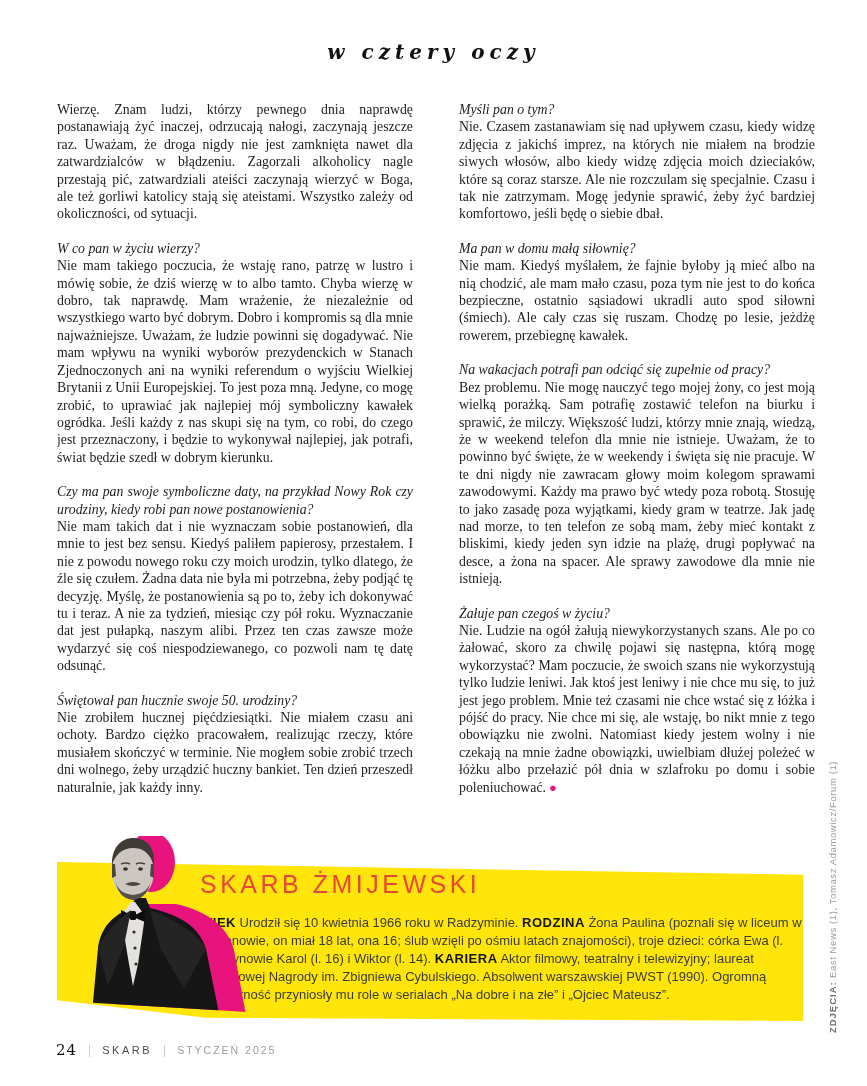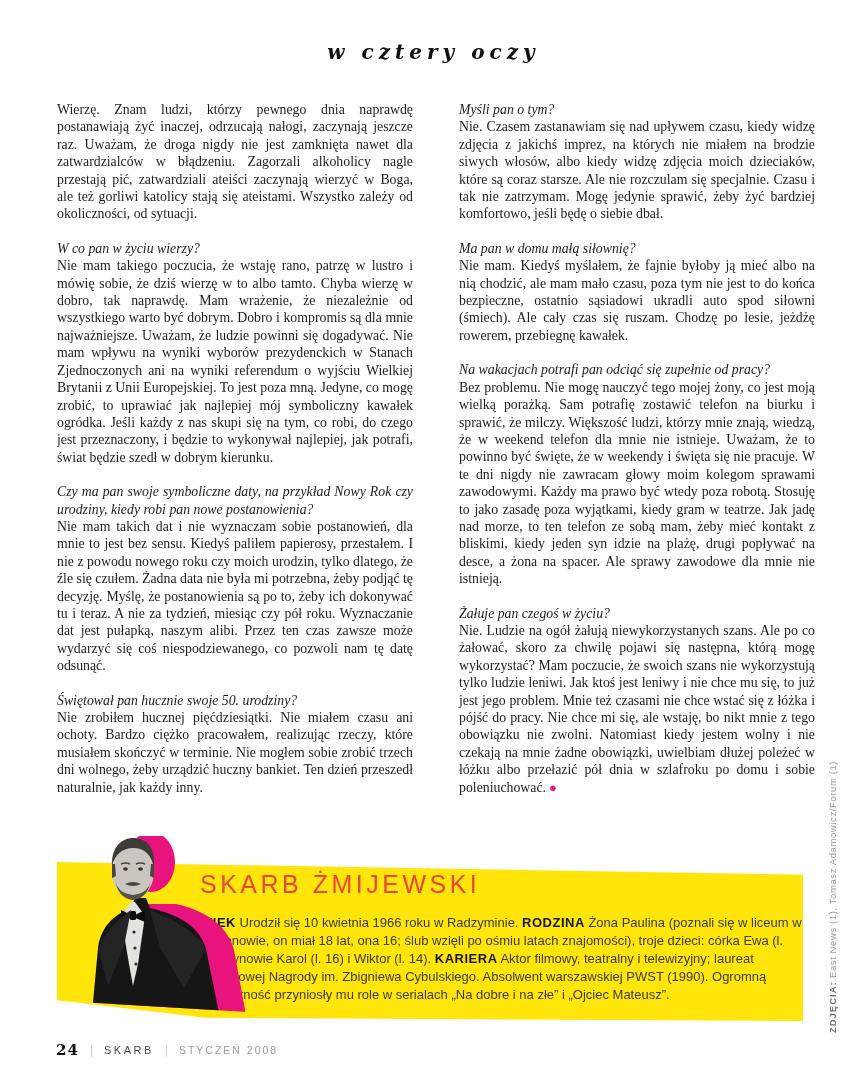--- a/index.html
+++ b/index.html
@@ -47,21 +47,21 @@
     position:absolute;left:832px;top:897px;
     transform:translate(-50%,-50%) rotate(-90deg);
     white-space:nowrap;font-family:"Liberation Sans",sans-serif;
     font-size:9.5px;letter-spacing:0.6px;color:#9a9a9a;
   }
   .credits .credit-label{font-weight:bold;color:#6f6f6f;letter-spacing:1px;}
   .footer{
     position:absolute;left:56px;top:1041px;display:flex;align-items:center;gap:11px;
     font-family:"Liberation Sans",sans-serif;
   }
-  .footer .pagenum{font-family:"DejaVu Serif",serif;font-weight:bold;font-size:15px;color:#111;letter-spacing:1px;}
+  .footer .pagenum{font-family:"DejaVu Serif",serif;font-weight:normal;font-size:15px;color:#111;letter-spacing:1px;}
   .footer .sep{color:#c9c9c9;font-size:12px;font-weight:300;}
   .footer .mag{letter-spacing:2.5px;color:#4a4a4a;font-size:11px;}
   .footer .issue{letter-spacing:2px;color:#9c9c9c;font-size:10.5px;}
 </style>
 </head>
 <body>
 
 <div class="page-header">w cztery oczy</div>
 
 <div class="columns">
@@ -123,14 +123,14 @@
   </svg>
 </div>
 
 <div class="credits"><span class="credit-label">ZDJĘCIA:</span><span> East News (1), Tomasz Adamowicz/Forum (1)</span></div>
 
 <div class="footer">
   <span class="pagenum">24</span>
   <span class="sep">|</span>
   <span class="mag">SKARB</span>
   <span class="sep">|</span>
-  <span class="issue">STYCZEŃ 2008</span>
+  <span class="issue">STYCZEŃ 2025</span>
 </div>
 
 </body></html>

